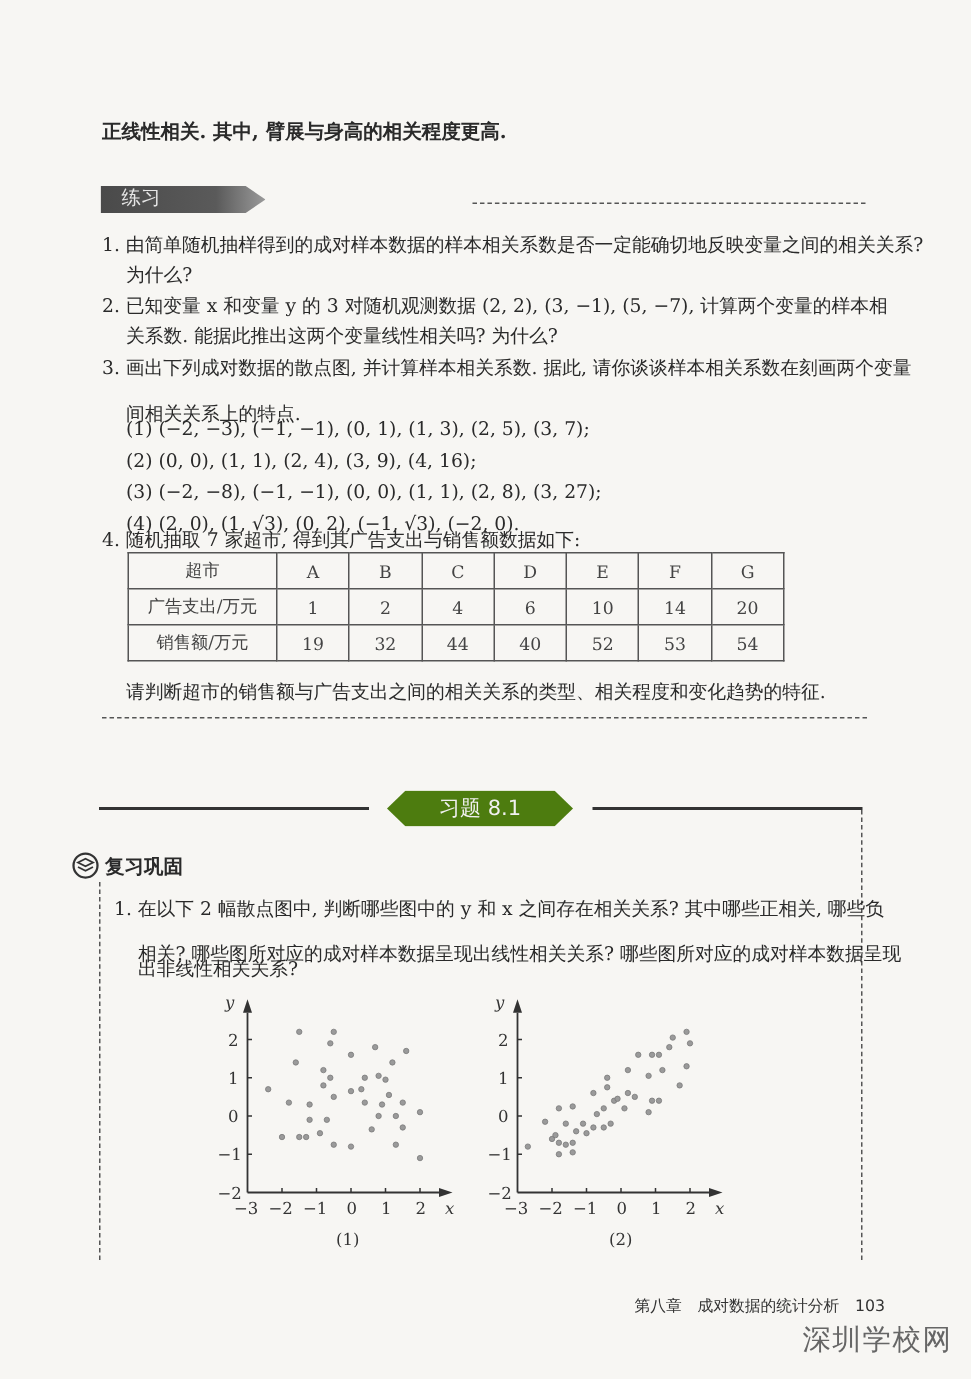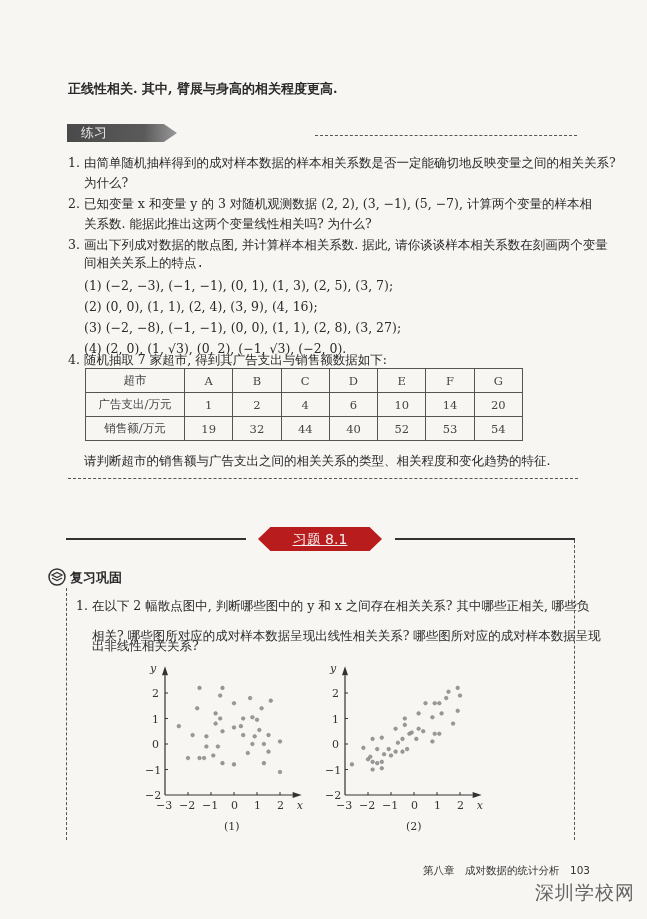--- a/index.html
+++ b/index.html
@@ -23,24 +23,24 @@
   .item { left:68px; }
   .indent { left:84px; }
   table.data {
     position:absolute; left:85px; top:368px; width:438px;
     border-collapse:collapse; font-size:11.5px; color:#444;
   }
   table.data td { border:1px solid #555; height:23px; text-align:center; padding:0; }
   table.data td.h { width:98px; }
   .sec-title {
     left:258px; top:527px; width:124px; height:24px;
-    background:#b91c1c;
+    background:#4d7c0f;
     clip-path:polygon(10% 0, 90% 0, 100% 50%, 90% 100%, 10% 100%, 0 50%);
     color:#f0f0f0; font-family:"DejaVu Sans", sans-serif; font-size:14px;
-    text-align:center; line-height:24px;text-decoration:underline;
+    text-align:center; line-height:24px;
   }
   .sec-rule { height:2px; background:#333; }
   .review { left:70px; top:569px; font-size:13px; font-weight:bold; font-family:Liberation Sans, sans-serif; }
   .box-dash { border-left:1.5px dashed #555; width:0; }
   .plot-label { font-size:11px; color:#333; }
   .footer { left:423px; top:864px; font-size:10.5px; color:#333; font-family:"DejaVu Sans", sans-serif; }
   .watermark { left:515px; top:880px; font-size:19px; color:#666; font-family:"DejaVu Sans", sans-serif; letter-spacing:1px;margin-left:20px; }
 </style>
 </head>
 <body>
@@ -48,21 +48,21 @@
 <div class="abs txt top-line">正线性相关. 其中, 臂展与身高的相关程度更高.</div>
 
 <div class="abs tag-lianxi">练习</div>
 <div class="abs dash-line" style="left:315px; top:135px; width:262px;"></div>
 
 <div class="abs txt item" style="top:154px;">1. 由简单随机抽样得到的成对样本数据的样本相关系数是否一定能确切地反映变量之间的相关关系?</div>
 <div class="abs txt indent" style="top:174px;">为什么?</div>
 <div class="abs txt item" style="top:195px;">2. 已知变量 x 和变量 y 的 3 对随机观测数据 (2, 2), (3, −1), (5, −7), 计算两个变量的样本相</div>
 <div class="abs txt indent" style="top:215px;">关系数. 能据此推出这两个变量线性相关吗? 为什么?</div>
 <div class="abs txt item" style="top:236px;">3. 画出下列成对数据的散点图, 并计算样本相关系数. 据此, 请你谈谈样本相关系数在刻画两个变量</div>
-<div class="abs txt indent" style="top:256px;font-family:Liberation Mono, monospace;">间相关关系上的特点.</div>
+<div class="abs txt indent" style="top:267px;">间相关关系上的特点.</div>
 <div class="abs txt indent" style="top:277px;">(1) (−2, −3), (−1, −1), (0, 1), (1, 3), (2, 5), (3, 7);</div>
 <div class="abs txt indent" style="top:298px;">(2) (0, 0), (1, 1), (2, 4), (3, 9), (4, 16);</div>
 <div class="abs txt indent" style="top:319px;">(3) (−2, −8), (−1, −1), (0, 0), (1, 1), (2, 8), (3, 27);</div>
 <div class="abs txt indent" style="top:340px;">(4) (2, 0), (1, √3), (0, 2), (−1, √3), (−2, 0).</div>
 <div class="abs txt item" style="top:350px; top:351px;">4. 随机抽取 7 家超市, 得到其广告支出与销售额数据如下:</div>
 
 <table class="data">
   <tbody>
       <tr>
     <td class="h">超市</td>

